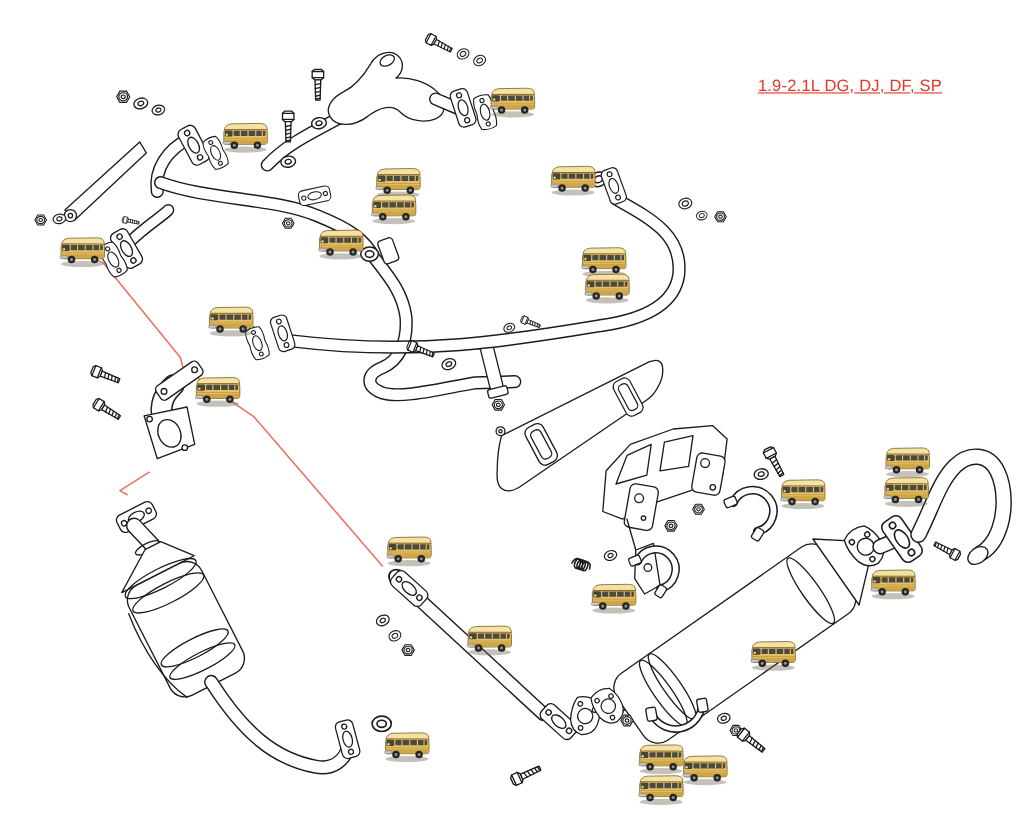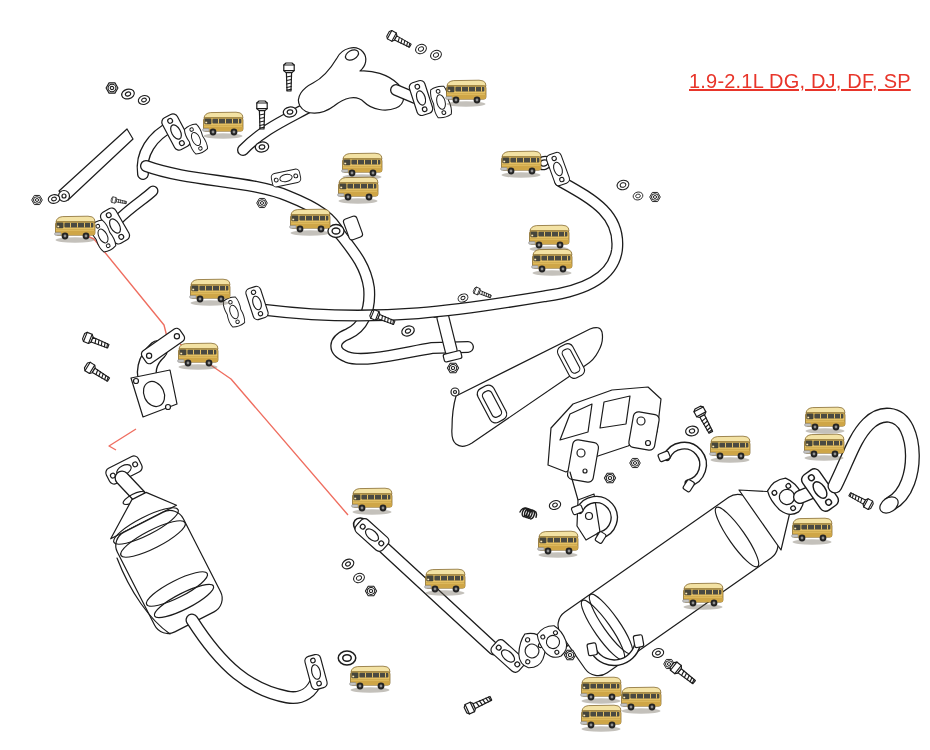--- a/index.html
+++ b/index.html
@@ -1,18 +1,18 @@
 <!DOCTYPE html>
 <html><head>
 <meta charset="utf-8">
 <style>
   html,body{margin:0;padding:0;background:#fff;}
   #stage{position:relative;width:930px;height:750px;background:#fff;overflow:hidden;
          font-family:"Liberation Sans",sans-serif;}
-  .title-link{position:absolute;left:689px;top:70px;font-size:20px;letter-spacing:.2px;
+  .title-link{position:absolute;left:689px;top:70px;font-size:15px;letter-spacing:.2px;
               color:#e8352a;text-decoration:underline;cursor:pointer;white-space:nowrap;}
   svg{position:absolute;left:0;top:0;}
   .ln{fill:none;stroke:#1c1c1c;stroke-width:1.2;stroke-linejoin:round;stroke-linecap:round;}
   .fw{fill:#fff;stroke:#1c1c1c;stroke-width:1.2;stroke-linejoin:round;}
   .tube{fill:none;stroke:#1c1c1c;stroke-linecap:round;}
   .tube-core{fill:none;stroke:#fff;stroke-linecap:round;}
   .red{fill:none;stroke:#ef6e60;stroke-width:1.4;stroke-linejoin:round;}
 </style>
 </head>
 <body>

